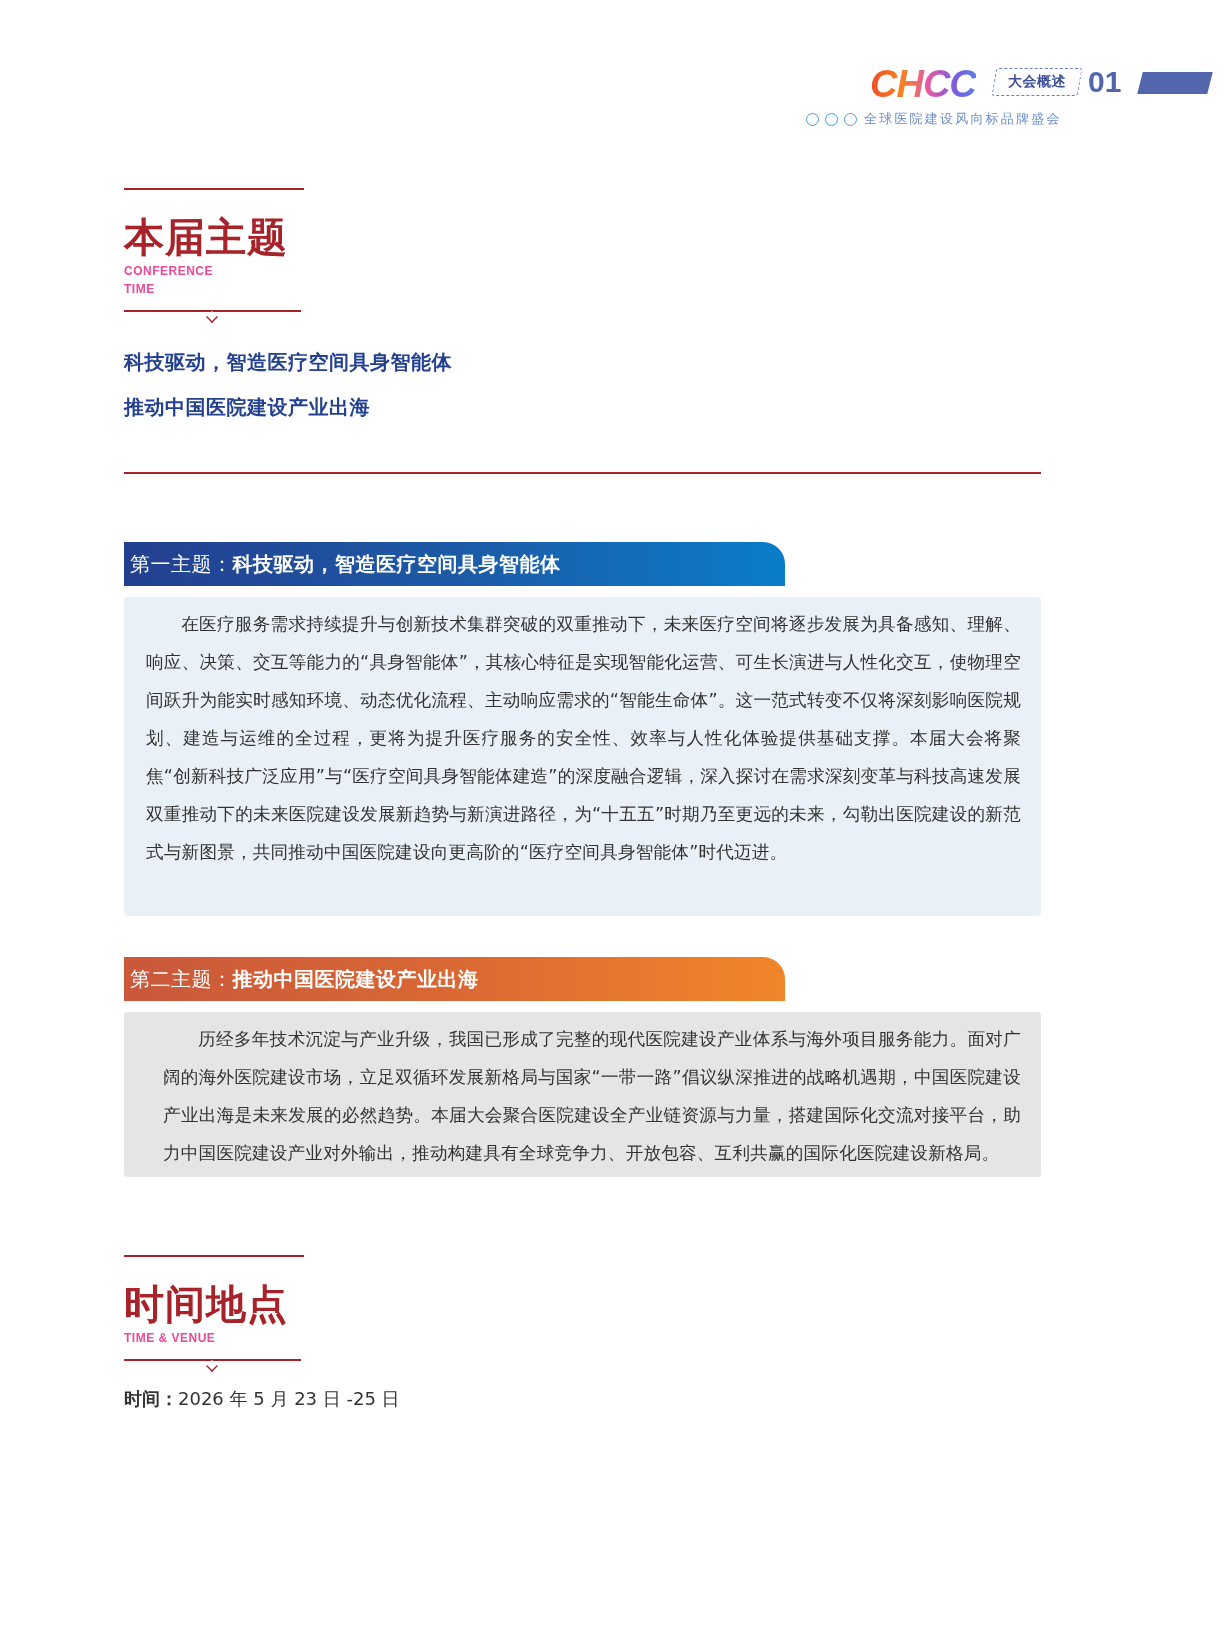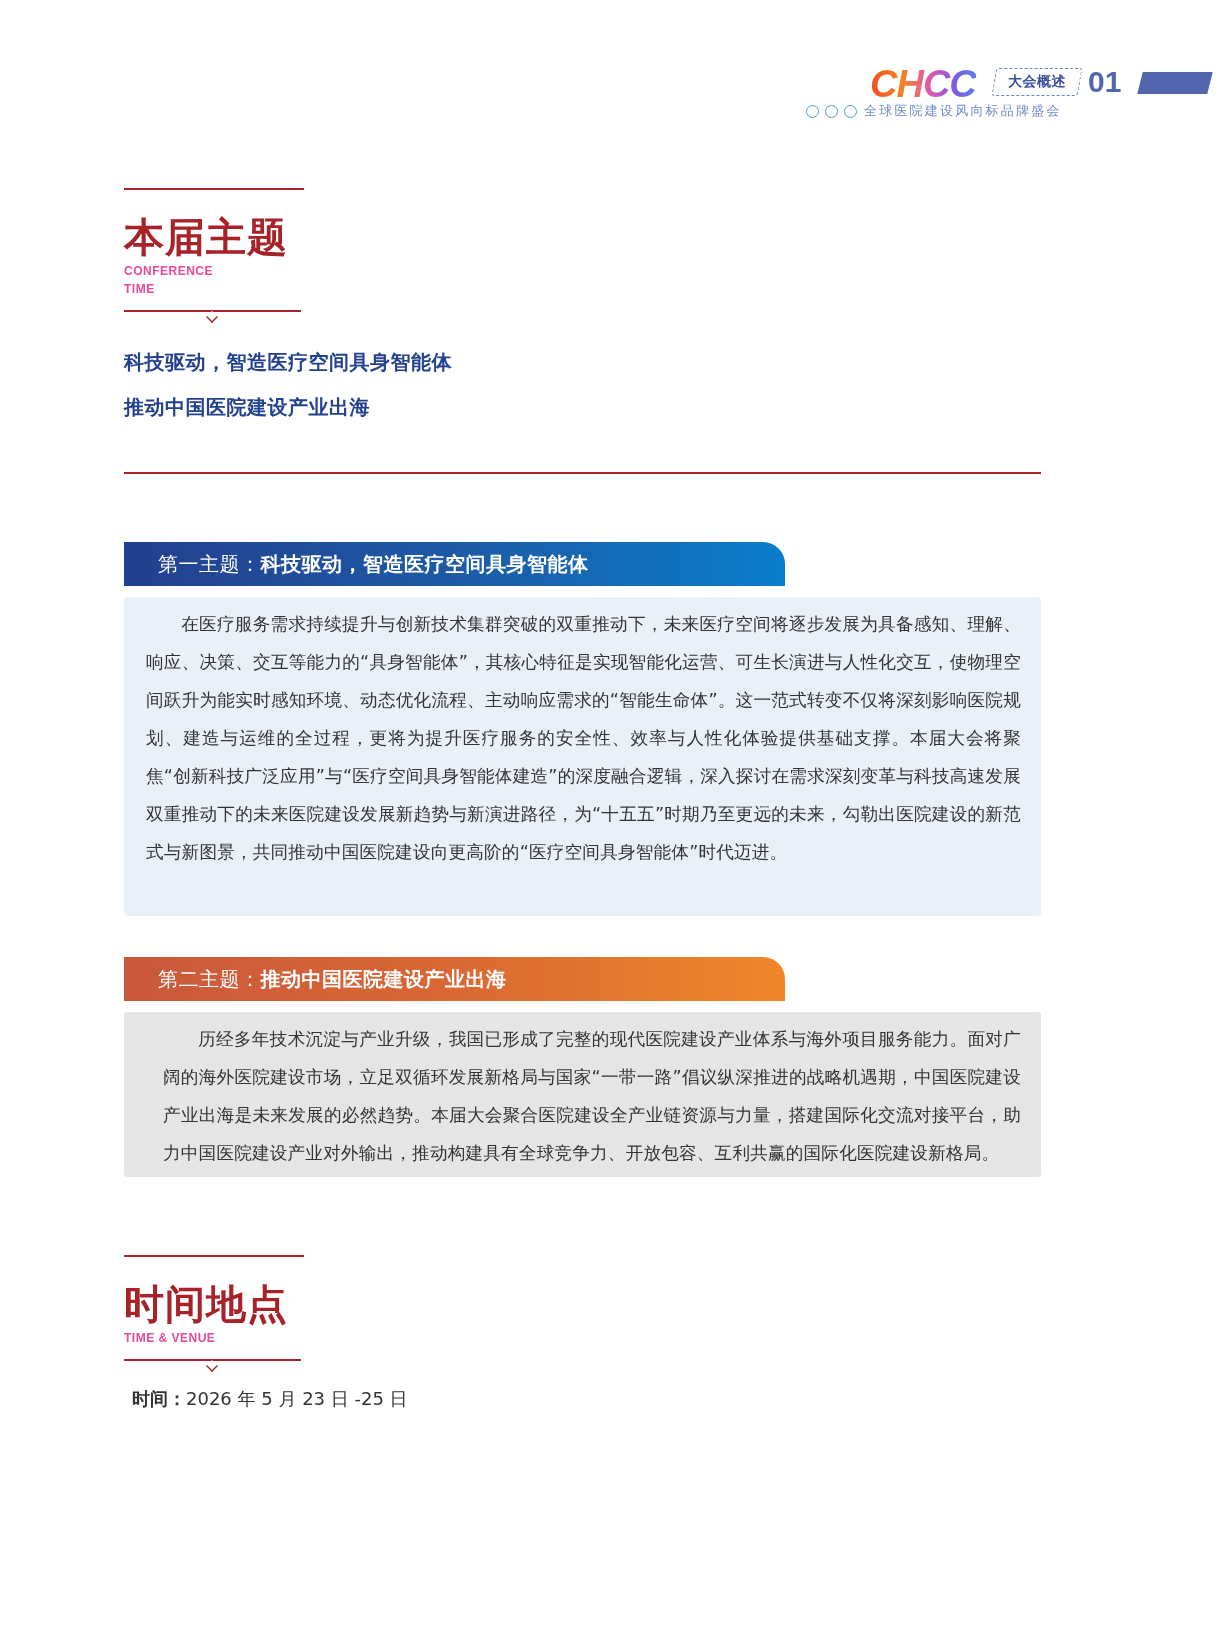--- a/index.html
+++ b/index.html
@@ -9,21 +9,21 @@
     
     .header { position: absolute; top: 62px; right: 0; width: 460px; height: 70px; }
     .logo { position: absolute; left: 106px; top: 2px; font-family: "Liberation Sans", sans-serif; font-weight: 900; font-style: italic; font-size: 38px; letter-spacing: -1px;
       background: linear-gradient(90deg, #f04e23 0%, #f58220 30%, #e35aa6 55%, #7b5ce0 80%, #5d7ce8 100%);
       -webkit-background-clip: text; background-clip: text; color: transparent; line-height: 40px; }
     .section-tag { position: absolute; left: 230px; top: 6px; width: 86px; height: 28px; border: 1.5px dashed #6b83c4; border-radius: 3px; transform: skewX(-10deg);
       display: flex; align-items: center; justify-content: center; }
     .section-tag span { transform: skewX(10deg); font-size: 14px; font-weight: bold; color: #3c5199; letter-spacing: 0.5px; }
     .page-no { position: absolute; left: 324px; top: 2px; font-family: "Liberation Sans", sans-serif; font-weight: bold; font-size: 30px; color: #5266ae; line-height: 36px; }
     .page-bar { position: absolute; left: 376px; top: 10px; width: 70px; height: 22px; background: #5266ae; transform: skewX(-14deg); }
-    .tagline { position: absolute; left: 42px; top: 40px; display: flex; align-items: center; gap: 6px; font-family: Liberation Mono, monospace; }
+    .tagline { position: absolute; left: 42px; top: 48px; display: flex; align-items: center; gap: 6px; font-family: Liberation Mono, monospace; }
     .circle { width: 13px; height: 13px; border: 1.5px solid #4a9fd8; border-radius: 50%; }
     .tagline-text { font-size: 13px; color: #6b8cc7; letter-spacing: 2.2px; margin-left: 1px; }
 
     
     .title-block { position: absolute; left: 124px; width: 180px; }
     .title-block .top-line { height: 2px; background: #a8222a; width: 180px; }
     .title-block .cn { font-weight: bold; color: #a8222a; font-size: 40px; letter-spacing: 1px; line-height: 50px; margin-top: 22px; font-family: "DejaVu Sans", sans-serif; }
     .title-block .en { color: #ec4899; font-weight: bold; font-size: 12px; line-height: 18px; letter-spacing: 0.5px; font-family: "Liberation Sans", sans-serif; }
     .title-block .bottom-line { position: relative; height: 2px; background: #a8222a; width: 177px; margin-top: 12px; }
     .title-block .bottom-line::after { content: ""; position: absolute; left: 82px; top: 1px; width: 10px; height: 10px; border-right: 2px solid #a8222a; border-bottom: 2px solid #a8222a; background: #fff; transform: rotate(45deg) scale(0.7); transform-origin: center; }
@@ -31,33 +31,33 @@
     
     .theme-lines { position: absolute; left: 124px; top: 340px; }
     .theme-line { color: #23418f; font-weight: bold; font-size: 20px; line-height: 45px; letter-spacing: 0.5px; }
 
     
     .sub-heading { position: absolute; left: 124px; top: 466px; width: 917px; }
     .sub-heading .h { color: #a8222a; font-size: 32px; line-height: 44px; font-weight: normal; letter-spacing: 1px; }
     .sub-heading .rule { height: 1.5px; background: #a8222a; margin-top: 6px; }
 
     
-    .theme-bar { position: absolute; left: 124px; width: 661px; height: 44px; border-radius: 0 22px 0 0; display: flex; align-items: center; padding-left: 34px; color: #fff; font-size: 20px; }
+    .theme-bar { position: absolute; left: 124px; width: 661px; height: 44px; border-radius: 0 22px 0 0; display: flex; align-items: center; padding-left: 6px; color: #fff; font-size: 20px; }
     .theme-bar .label { font-weight: normal; letter-spacing: 0.5px; }
     .theme-bar .title { font-weight: bold; letter-spacing: 0.5px; }
     .bar-blue { top: 542px; background: linear-gradient(90deg, #233f8f 0%, #1d5aa6 50%, #0a7dcb 100%); }
     .bar-orange { top: 957px; background: linear-gradient(90deg, #c9583c 0%, #d96833 50%, #f0862a 100%); }
 
     .text-box { position: absolute; left: 124px; width: 917px; border-radius: 4px; padding: 8px 20px 0 22px; }
     .box-blue { top: 597px; height: 319px; background: #eaf0f8; }
     .box-orange { top: 1012px; height: 165px; background: #e5e5e5; padding-left: 39px; }
     .text-box p { font-size: 17.6px; line-height: 38px; color: #333; text-align: justify; text-indent: 2em; letter-spacing: 0.2px; }
 
     
-    .info { position: absolute; left: 124px; top: 1382px; margin-left: 8px; }
+    .info { position: absolute; left: 124px; top: 1382px; }
     .info-row { font-size: 18px; line-height: 34px; color: #333; }
     .info-row .k { font-weight: bold; }
   </style>
 </head>
 <body>
 
 <div class="header">
   <div class="logo">CHCC</div>
   <div class="section-tag">
     <span>大会概述</span>

